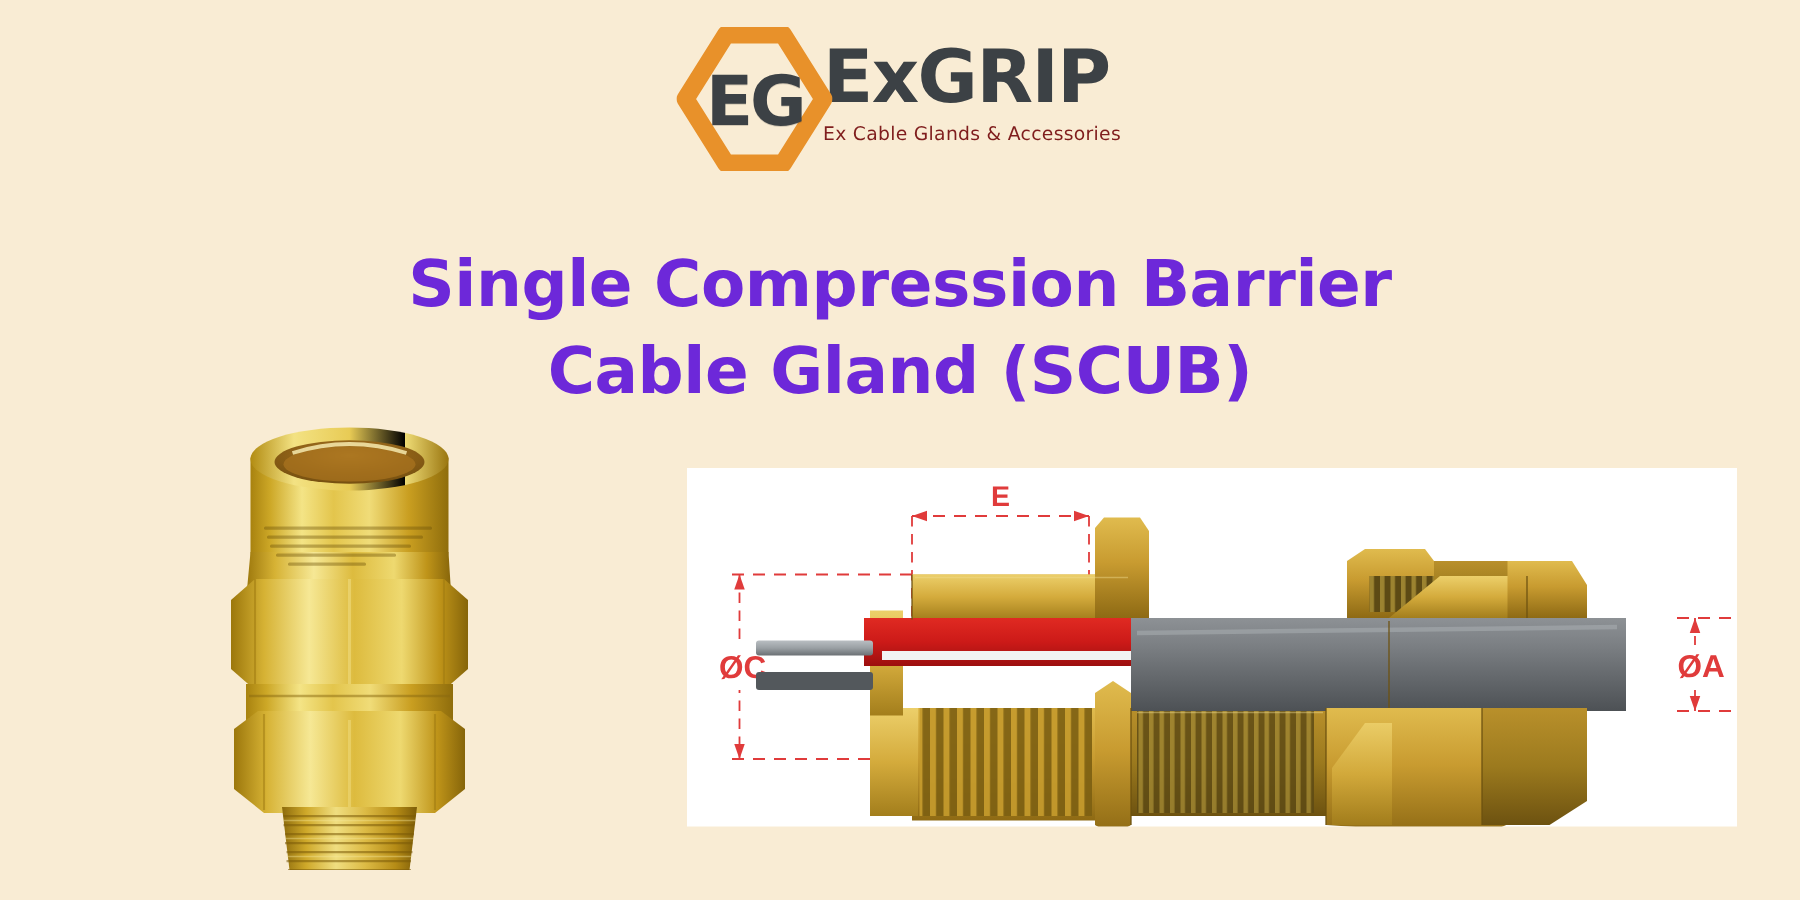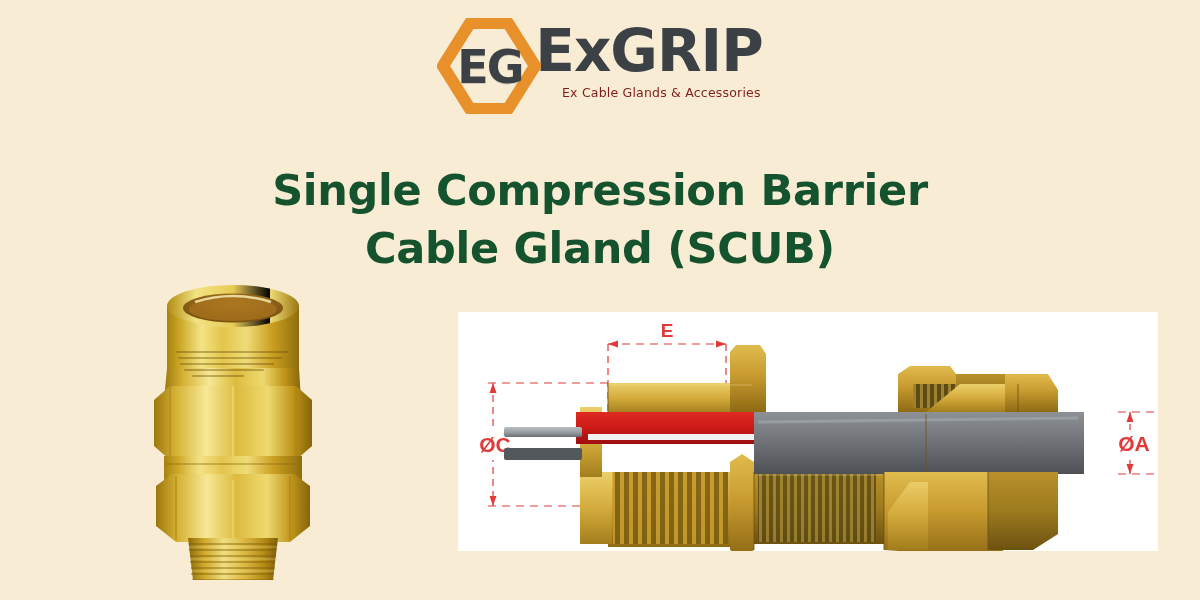--- a/index.html
+++ b/index.html
@@ -22,34 +22,34 @@
   .hex-wrap svg{display:block;width:104px;height:96px;}
   .eg-mark{
     position:absolute;left:20px;top:26px;
     font-size:46px;font-weight:bold;letter-spacing:-2px;
     color:#3c4145;line-height:1;
     font-family:"DejaVu Sans","Liberation Sans",sans-serif;
     text-shadow:0 1px 0 rgba(0,0,0,.15);
   }
   .wordmark-wrap{margin-left:-6px;padding-top:6px;}
   .wordmark{
-    font-size:58px;font-weight:bold;color:#3c4145;line-height:1;
+    font-size:49px;font-weight:bold;color:#3c4145;line-height:1;
     letter-spacing:-1px;
     font-family:"DejaVu Sans","Liberation Sans",sans-serif;
   }
   .tagline{
     margin-top:5px;font-size:12.5px;color:#7f1d1d;letter-spacing:.2px;
     font-family:"DejaVu Sans","Liberation Sans",sans-serif;
     text-align:right;padding-right:2px;
   }
 
   
   .title{
     position:absolute;left:0;right:0;top:132px;
-    text-align:center;color:#14532d;
+    text-align:center;color:#6d28d9;
     font-size:43px;font-weight:bold;line-height:1.35;
     letter-spacing:-.3px;
     font-family:"DejaVu Sans","Liberation Sans",sans-serif;
   }
   .title .l2{display:block;}
 
   
   .photo{position:absolute;left:140px;top:250px;width:185px;height:330px;}
   .photo svg{display:block;}
 

